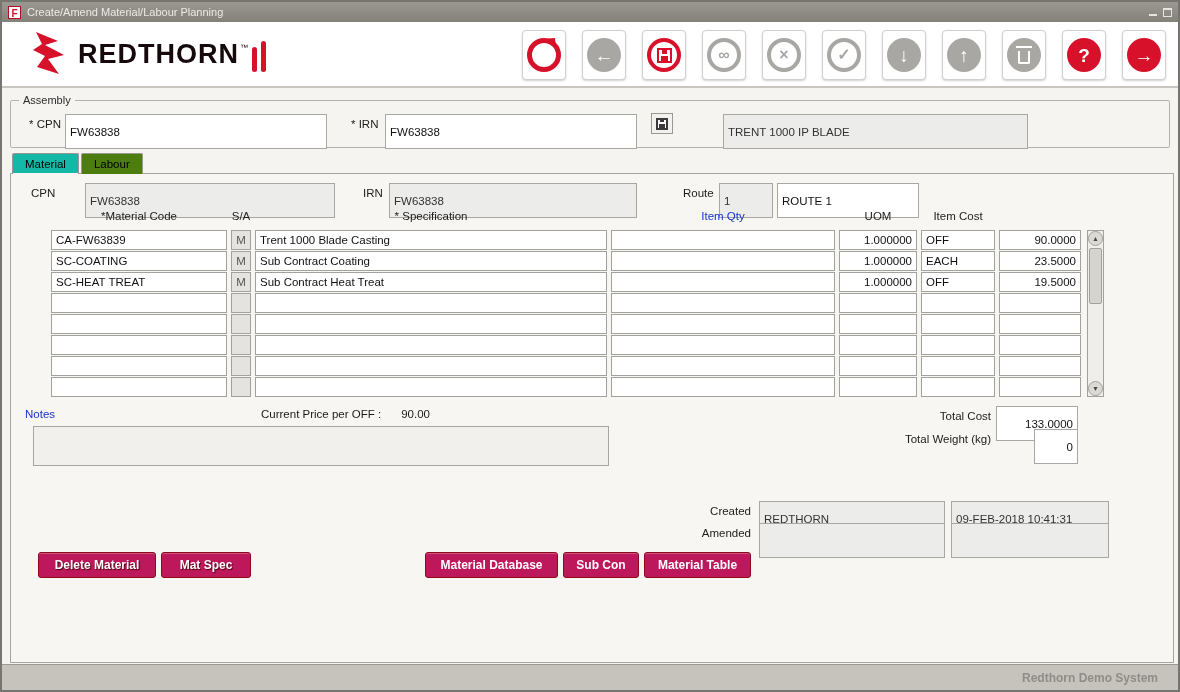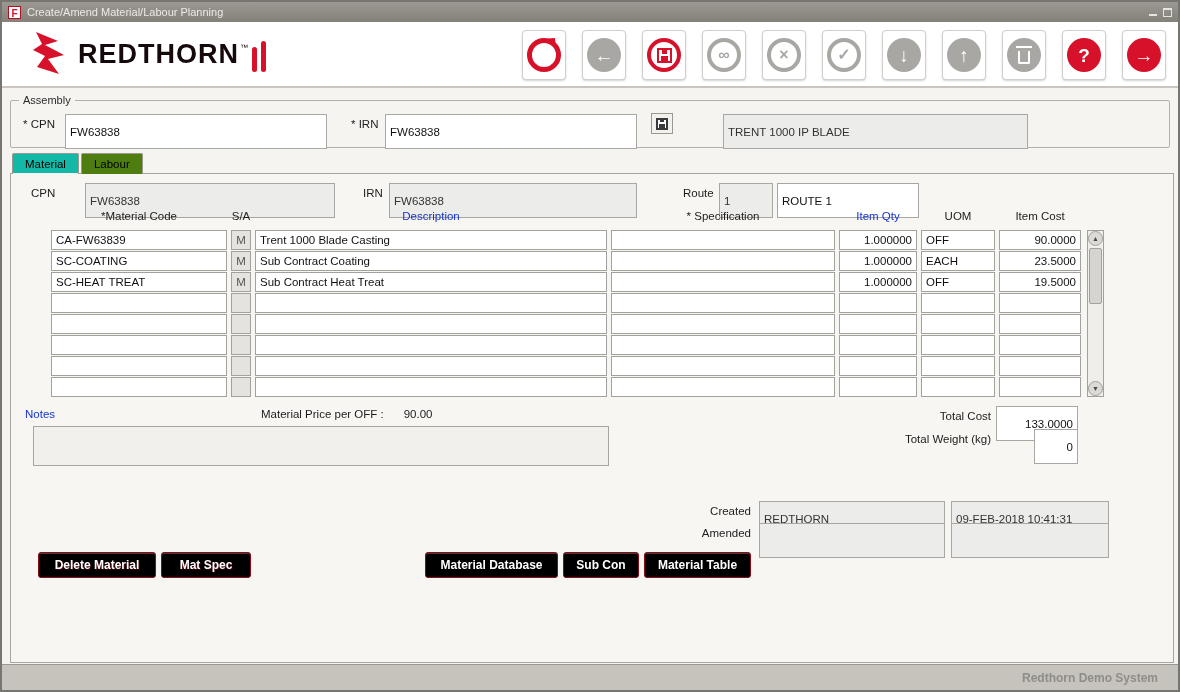--- a/index.html
+++ b/index.html
@@ -60,21 +60,21 @@
   fieldset.assembly { position: absolute; top: 92px; left: 8px; width: 1160px; height: 54px;
                       border: 1px solid #b3b1ac; border-radius: 2px; background: #f5f4f1; }
   fieldset.assembly legend { font-size: 11px; color: #2b2b2b; margin-left: 8px; padding: 0 4px; }
 
   .lbl { position: absolute; font-size: 11.5px; color: #1c1c1c; white-space: nowrap; }
   .tfield { position: absolute; height: 35px; border: 1px solid #a9a7a2; background: #fff;
             font-size: 11.5px; padding: 0 4px; font-family: "Liberation Sans", sans-serif; color: #111; }
   .tfield.ro { background: #ececea; color: #333; }
   .tfield.num { text-align: right; }
 
-  #a-cpn-lbl { left: 12px; top: 12px; }
+  #a-cpn-lbl { left: 18px; top: 12px; }
   #a-cpn { left: 54px; top: 8px; width: 262px; }
   #a-irn-lbl { left: 340px; top: 12px; }
   #a-irn { left: 374px; top: 8px; width: 252px; }
   #a-save { position: absolute; left: 640px; top: 7px; width: 22px; height: 21px; background: #f2f1ee;
             border: 1px solid #9a988f; display: flex; align-items: center; justify-content: center; cursor: pointer; }
   .mini-floppy { width: 12px; height: 12px; border: 2px solid #3a3a3a; position: relative; background: #fff; display: block; }
   .mini-floppy::before { content: ""; position: absolute; top: -1px; left: 2px; width: 4px; height: 3px; background: #3a3a3a; }
   .mini-floppy::after  { content: ""; position: absolute; bottom: 0; left: 1px; width: 6px; height: 4px; background: #3a3a3a; }
   #a-desc { left: 712px; top: 8px; width: 305px; }
 
@@ -131,21 +131,21 @@
   #notes-area { position: absolute; left: 22px; top: 252px; width: 576px; height: 40px; background: #f1f0ed;
                 border: 1px solid #a7a5a0; resize: none; font-family: "Liberation Sans", sans-serif; font-size: 11.5px; }
 
   #created-lbl { left: 640px; top: 331px; width: 100px; text-align: right; }
   #created-by { left: 748px; top: 327px; width: 186px; }
   #created-date { left: 940px; top: 327px; width: 158px; }
   #amended-lbl { left: 640px; top: 353px; width: 100px; text-align: right; }
   #amended-by { left: 748px; top: 349px; width: 186px; }
   #amended-date { left: 940px; top: 349px; width: 158px; }
 
-  .rbtn { position: absolute; top: 378px; height: 26px; background: #000000; color: #fff; font-weight: bold;
+  .rbtn { position: absolute; top: 378px; height: 26px; background: #be185d; color: #fff; font-weight: bold;
           font-size: 12px; border: 1px solid #8e0a18; border-radius: 3px; display: flex; align-items: center;
           justify-content: center; cursor: pointer; box-shadow: inset 0 1px 0 rgba(255,255,255,.25);
           font-family: "Liberation Sans", sans-serif; }
   .rbtn.shadowed { text-shadow: 1px 1px 1px #4d040d; }
   #btn-delete { left: 27px; width: 118px; }
   #btn-matspec { left: 150px; width: 90px; }
   #btn-matdb { left: 414px; width: 133px; }
   #btn-subcon { left: 552px; width: 76px; }
   #btn-mattable { left: 633px; width: 107px; }
 
@@ -246,21 +246,20 @@
     <input class="tfield ro" id="m-cpn" readonly="" value="FW63838" style="">
     <span class="lbl" id="m-irn-lbl">IRN</span>
     <input class="tfield ro" id="m-irn" readonly="" value="FW63838" style="">
     <span class="lbl" id="m-route-lbl">Route</span>
     <input class="tfield ro" id="m-route-no" readonly="" value="1" style="">
     <input class="tfield" id="m-route-name" value="ROUTE 1" style="">
 
     <div class="ghead">
       <span>*Material Code</span>
       <span>S/A</span>
-      <span class="link">Description</span>
       <span>* Specification</span>
       <span class="link">Item Qty</span>
       <span>UOM</span>
       <span>Item Cost</span>
     </div>
 
     <div class="gtable">
       <div class="cell">CA-FW63839</div>
       <div class="cell sa">M</div>
       <div class="cell">Trent 1000 Blade Casting</div>
@@ -327,21 +326,21 @@
     </div>
 
     <div class="vscroll">
       <div class="sarrow up">▲</div>
       <div class="sthumb"></div>
       <div class="sarrow down">▼</div>
     </div>
 
     <span class="link-text" id="notes-link">Notes</span>
     <span id="price-line">
-      <span>Material Price per OFF :</span><span class="pval">90.00</span>
+      <span>Current Price per OFF :</span><span class="pval">90.00</span>
     </span>
 
     <span class="lbl" id="total-cost-lbl">Total Cost</span>
     <input class="tfield num" id="total-cost" readonly="" value="133.0000" style="">
     <span class="lbl" id="total-weight-lbl">Total Weight (kg)</span>
     <input class="tfield num" id="total-weight" readonly="" value="0" style="">
 
     <textarea id="notes-area" style=""></textarea>
 
     <span class="lbl" id="created-lbl">Created</span>

